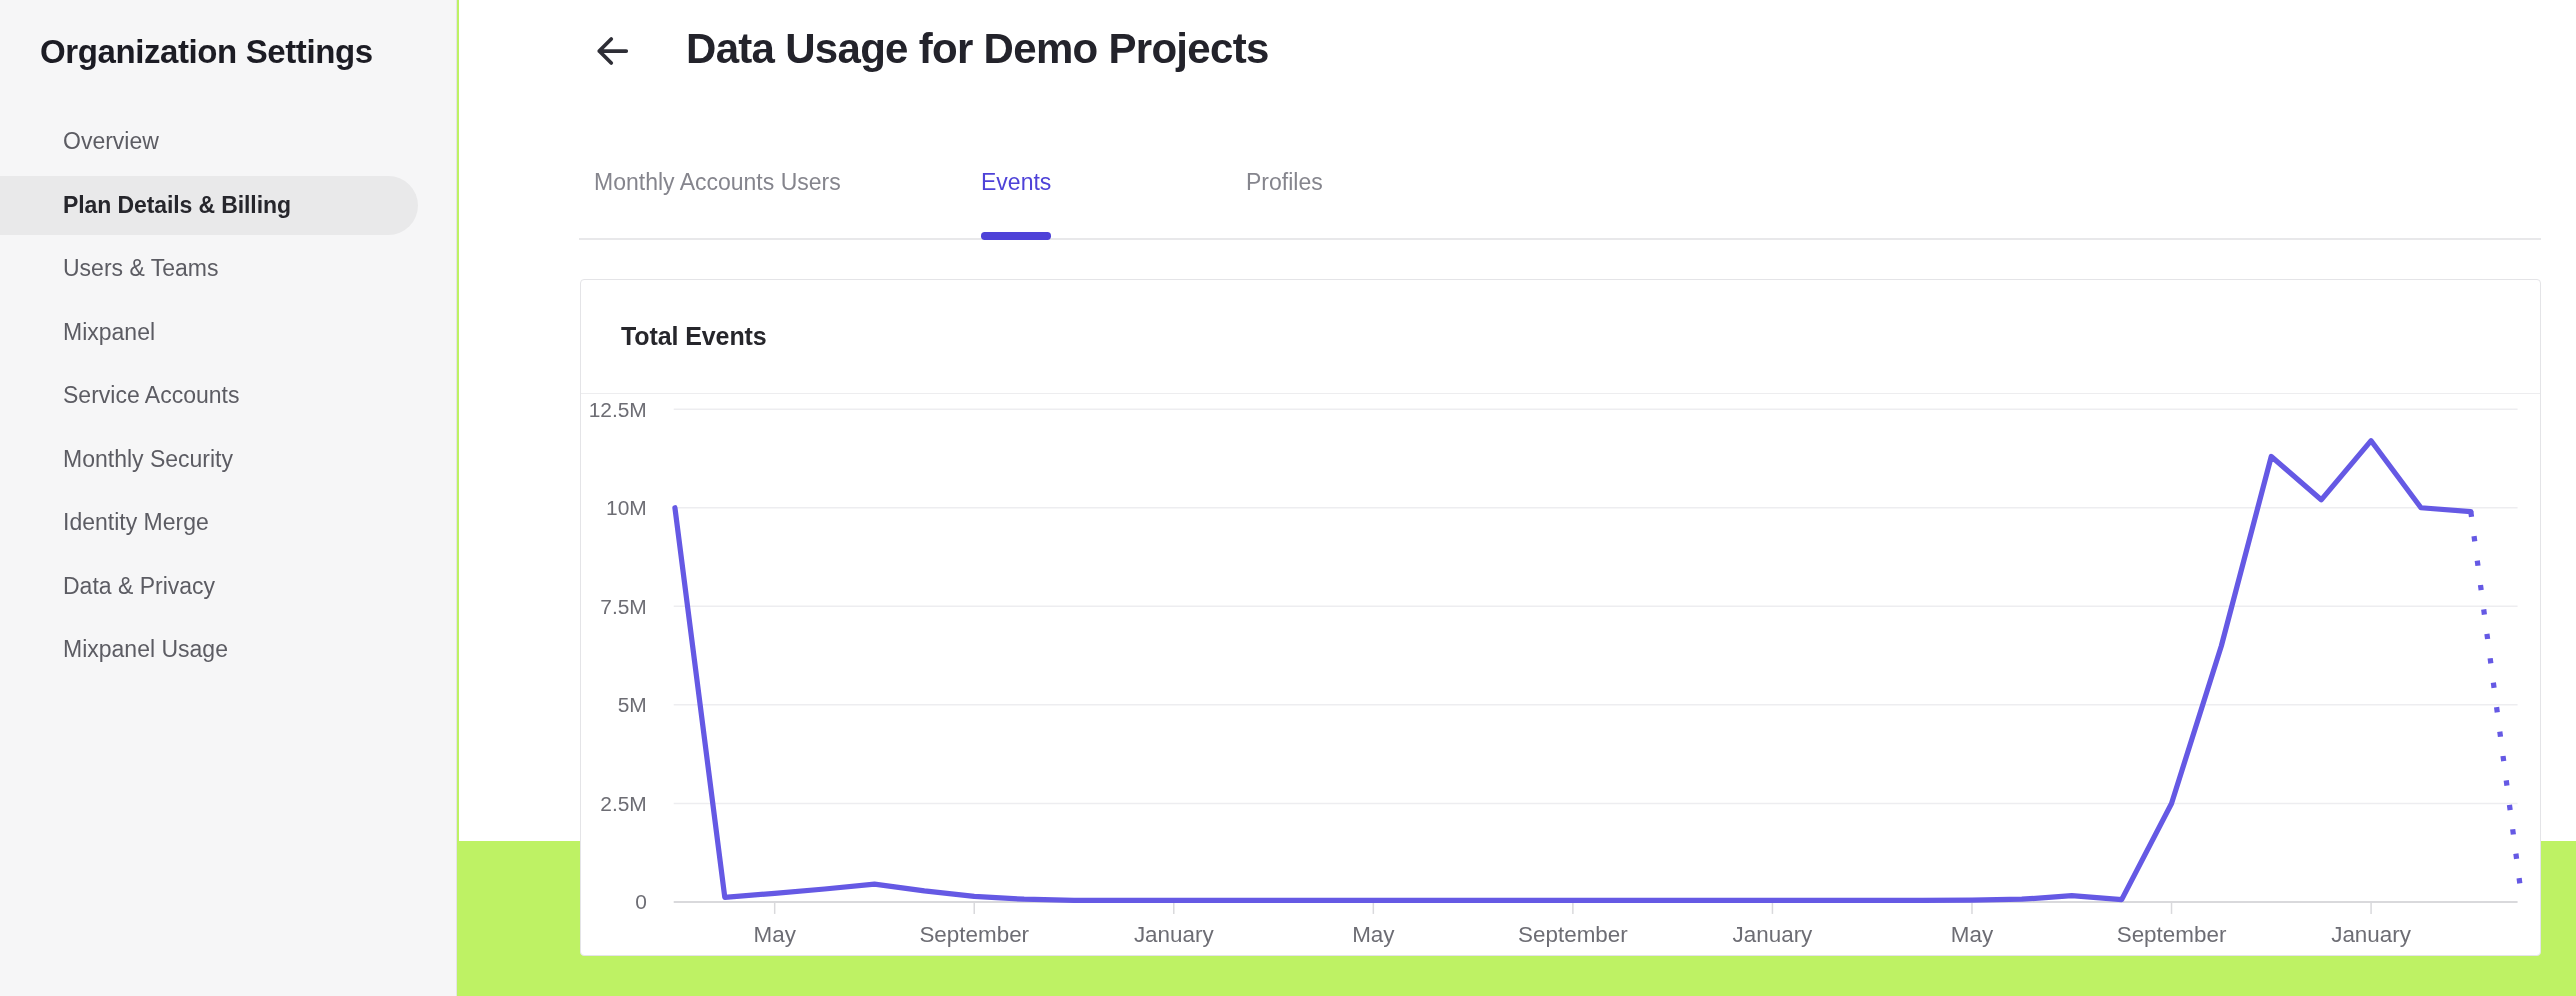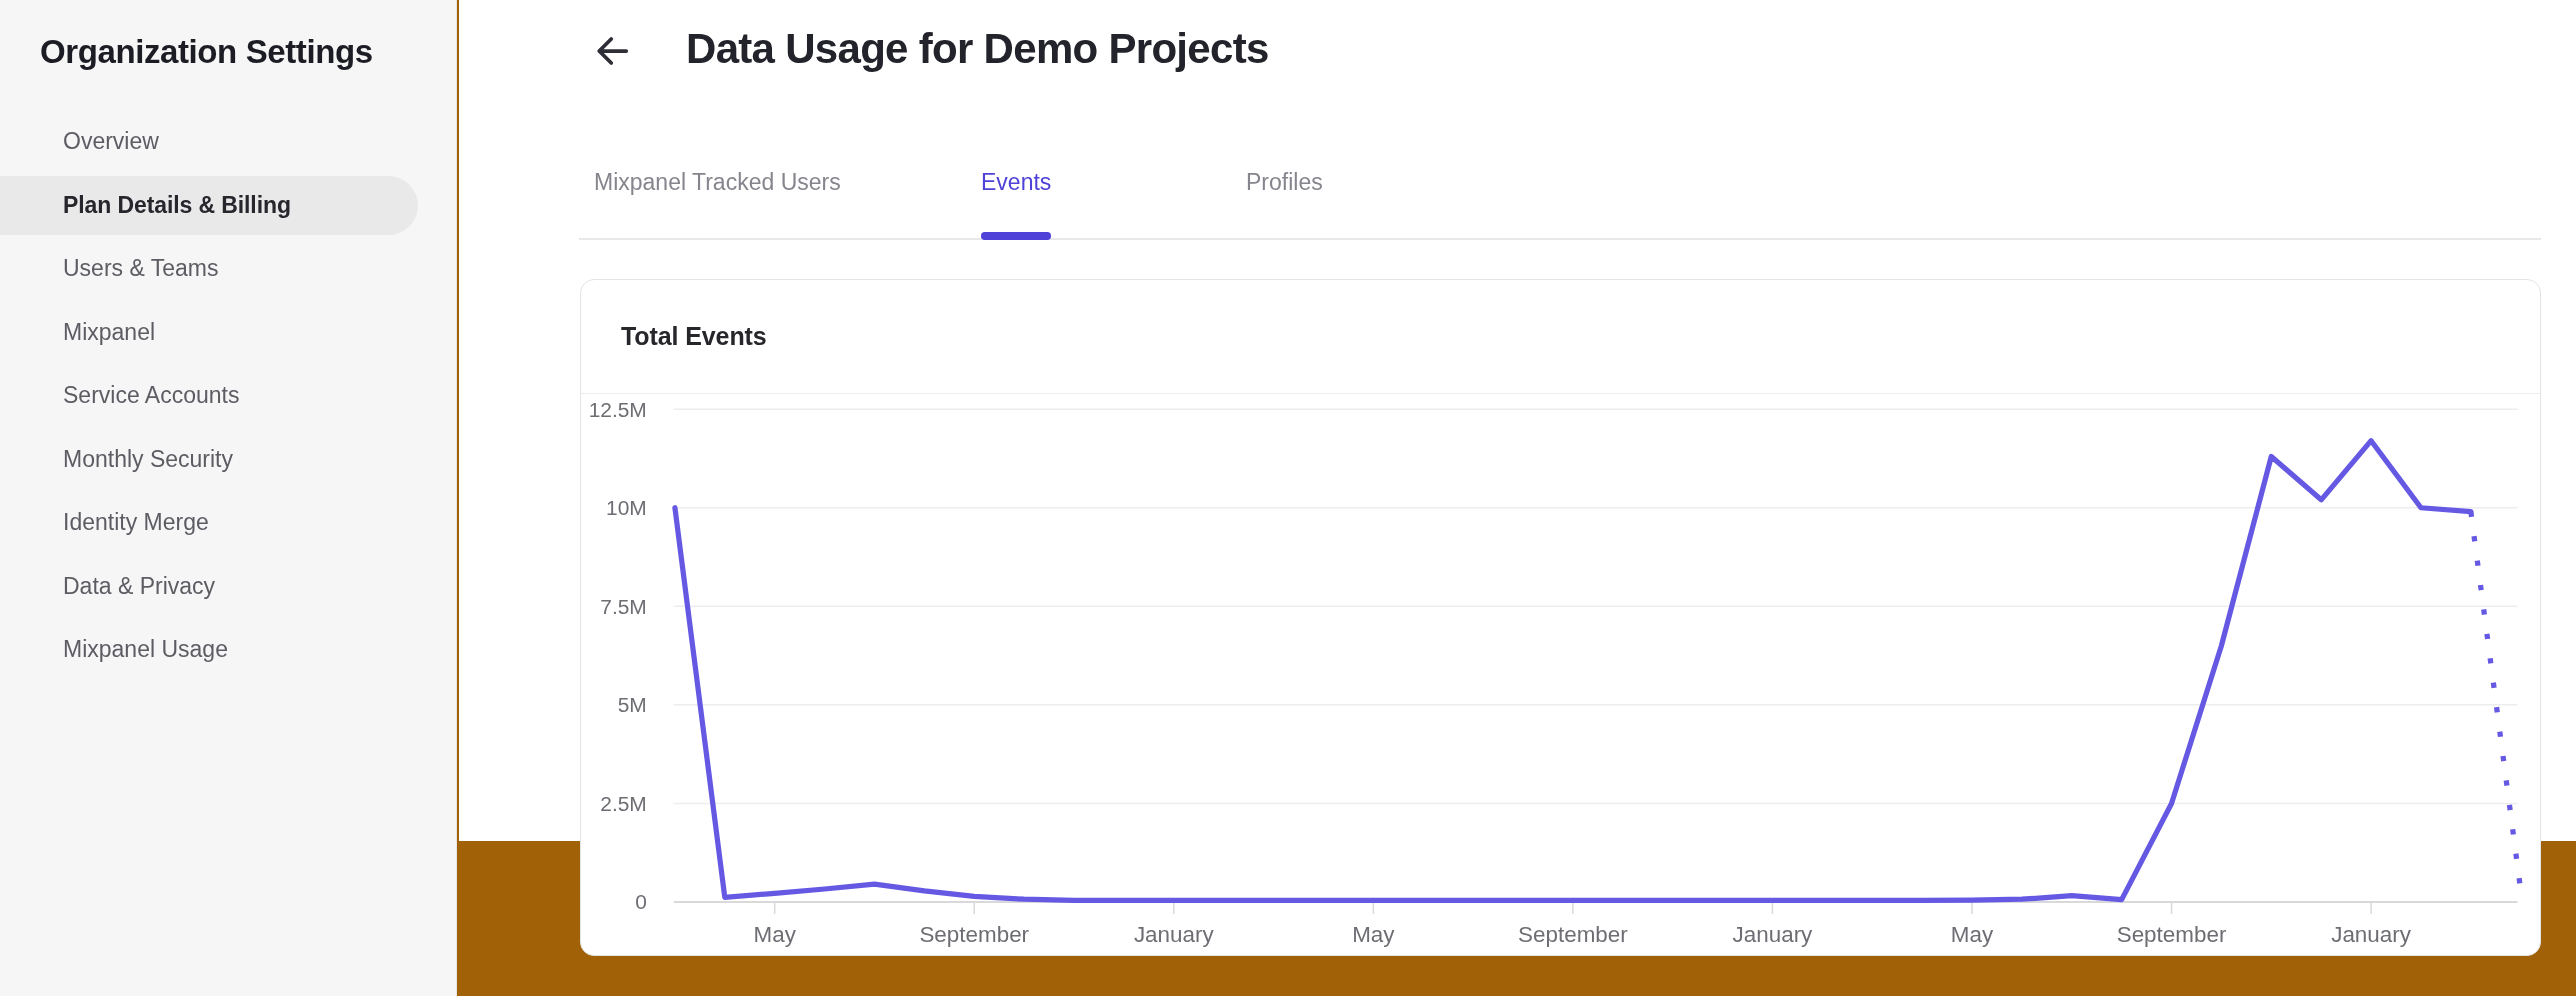--- a/index.html
+++ b/index.html
@@ -1,20 +1,20 @@
 <!DOCTYPE html>
 <html style="font-size:12px"><head>
 <meta charset="utf-8">
 <style>
   * { margin:0; padding:0; box-sizing:border-box; }
   html,body { background:#ffffff; }
   body { font-family:"Liberation Sans", sans-serif; }
   .root {
     position:relative; width:2576px; height:997px;
-    background:#a16207; overflow:hidden;
+    background:#bef264; overflow:hidden;
   }
 
   
   .sidebar {
     position:absolute; left:0; top:0; width:457px; height:997px;
     background:#f6f6f7; border-right:1.5px solid #e4e4e6;
   }
   .sidebar-title {
     position:absolute; left:40px; top:33px;
     font-size:33px; font-weight:700; letter-spacing:-0.4px; color:#1c1c24;
@@ -59,21 +59,21 @@
     content:""; position:absolute; left:0; right:0; bottom:-44px;
     height:7.5px; border-radius:3.7px; background:#4e42d8;
   }
   .tab-mtu      { left:15px;  }
   .tab-events   { left:402px; }
   .tab-profiles { left:667px; }
 
   
   .card {
     position:absolute; left:121px; top:279px; width:1961px; height:677px;
-    background:#ffffff; border:1.5px solid #e4e4e7; border-radius:14px;
+    background:#ffffff; border:1.5px solid #e4e4e7; border-radius:4px;
   }
   .card-header {
     position:absolute; left:0; top:0; width:100%; height:114px;
     border-bottom:1.5px solid #ededef;
     display:flex; align-items:center; padding-left:40px;
   }
   .card-title { font-size:25px; font-weight:700; letter-spacing:-0.1px; color:#26262b; }
   .chart-svg { position:absolute; left:0; top:0; width:100%; height:100%; pointer-events:none; }
   .chart-svg text { font-family:"Liberation Sans", sans-serif; }
 </style>
@@ -104,21 +104,21 @@
         <span>
           <svg width="42" height="42" viewBox="0 0 56 56" fill="none">
             <path d="M47 28 H11 M27 12 L11 28 L27 44" stroke="#2e2e36" stroke-width="5" stroke-linecap="round" stroke-linejoin="round"></path>
           </svg>
         </span>
       </button>
       <h1 class="page-title">Data Usage for Demo Projects</h1>
     </header>
 
     <div class="tabs">
-      <div class="tab tab-mtu">Mixpanel Tracked Users</div>
+      <div class="tab tab-mtu">Monthly Accounts Users</div>
       <div class="tab tab-events active">Events</div>
       <div class="tab tab-profiles">Profiles</div>
     </div>
 
     <section class="card">
       <div class="card-header">
         <h2 class="card-title">Total Events</h2>
       </div>
       <svg class="chart-svg" viewBox="0 0 2620 904" preserveAspectRatio="none">
           <line x1="124" y1="173" x2="2590" y2="173" stroke="#ededf0" stroke-width="2"></line>

